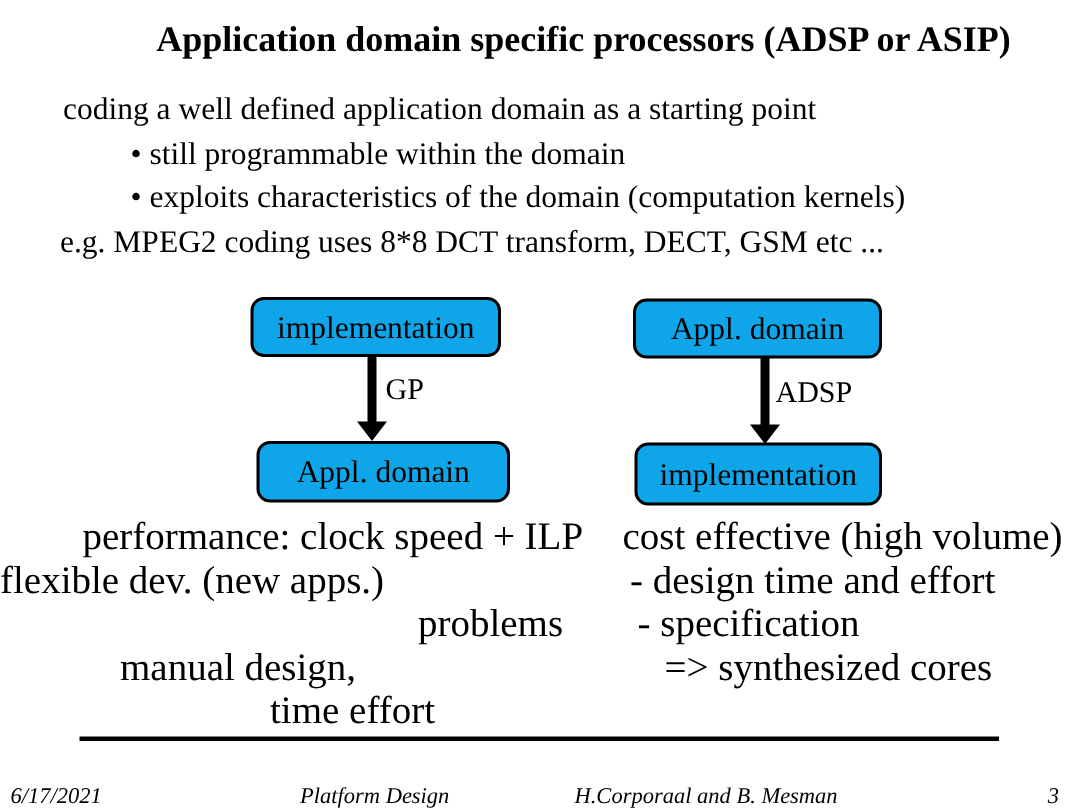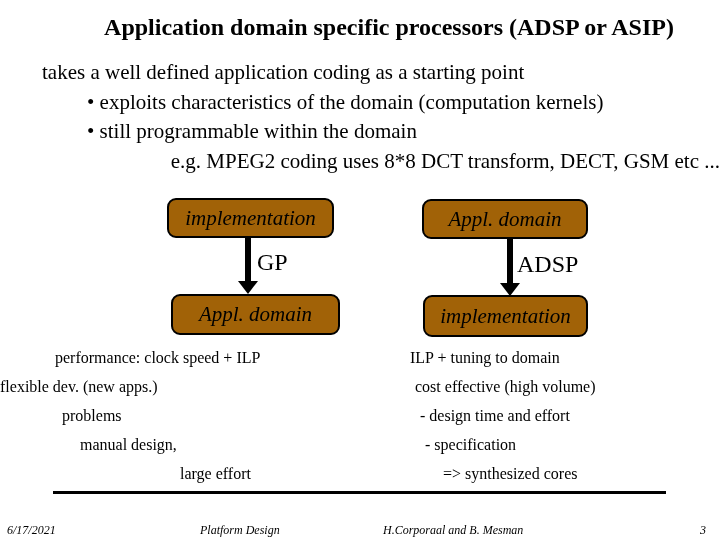--- a/index.html
+++ b/index.html
@@ -37,35 +37,34 @@
     left: 0;
     width: 720px;
     font-size: 21px;
   }
   .body-line {
     line-height: 29.5px;
     white-space: nowrap;
   }
   .indent-l1 { margin-left: 42px; }
   .indent-l2 { margin-left: 87px; }
-  .indent-l4 { margin-left: 40px; text-align: right; }
+  .indent-l4 { margin-left: 40px; }
 
   
   .dbox {
     position: absolute;
     border: 2px solid #000000;
     border-radius: 9px;
-    background: #a16207;
+    background: #0ea5e9;
     font-size: 21px;
     display: flex;
     align-items: center;
     justify-content: center;
     white-space: nowrap;
     box-sizing: border-box;
-    font-style: italic;
   }
   .box-left-top    { left: 167px; top: 198px; width: 167px; height: 40px; }
   .box-left-bottom { left: 171px; top: 294px; width: 169px; height: 41px; }
   .box-right-top   { left: 422px; top: 199px; width: 166px; height: 40px; }
   .box-right-bottom{ left: 423px; top: 295px; width: 165px; height: 42px; }
 
   
   .arrow-stem {
     position: absolute;
     width: 6px;
@@ -78,41 +77,41 @@
     width: 0;
     height: 0;
     border-left: 10px solid transparent;
     border-right: 10px solid transparent;
     border-top: 13px solid #000000;
   }
   .head-left  { left: 238px; top: 281px; }
   .head-right { left: 500px; top: 283px; }
   .arrow-label {
     position: absolute;
-    font-size: 24px;
+    font-size: 20px;
     white-space: nowrap;
   }
   .label-gp   { left: 257px; top: 249px; }
   .label-adsp { left: 517px; top: 251px; }
 
   
   .notes {
     position: absolute;
     top: 343px;
     left: 0;
     width: 592px;
-    font-size: 16px;
+    font-size: 26px;
   }
   .note-line {
     line-height: 29px;
     white-space: nowrap;
   }
   .nl-0 { margin-left: 55px; }
   .nl-1 { }
-  .nl-2 { margin-left: 62px; }
+  .nl-2 { margin-left: 62px; text-align: center; }
   .nl-3 { margin-left: 80px; }
   .nl-4 { margin-left: 180px; }
   .nr-0 { margin-left: 410px; }
   .nr-1 { margin-left: 415px; }
   .nr-2 { margin-left: 425px; }
   .nr-3 { margin-left: 420px; }
   .nr-4 { margin-left: 443px; }
   .notes-right { top: 343px; }
 
   
@@ -120,65 +119,64 @@
     position: absolute;
     left: 53px;
     top: 491px;
     width: 613px;
     height: 3px;
     background: #000000;
   }
   .footer-item {
     position: absolute;
     top: 523px;
-    font-size: 12px;
+    font-size: 15px;
     font-style: italic;
     white-space: nowrap;
   }
   .footer-date    { left: 7px; }
   .footer-course  { left: 200px; }
   .footer-authors { left: 383px; }
   .footer-page    { left: 688px; width: 18px; text-align: right; }
 </style>
 </head>
 <body>
 
 <div class="slide">
 
   <div class="title">Application domain specific processors (ADSP or ASIP)</div>
 
   <div class="body-block">
-    <div class="body-line indent-l1">takes a well defined application coding as a starting point</div>
+    <div class="body-line indent-l1">coding a well defined application domain as a starting point</div>
+    <div class="body-line indent-l2">• still programmable within the domain</div>
     <div class="body-line indent-l2">• exploits characteristics of the domain (computation kernels)</div>
-    <div class="body-line indent-l2">• still programmable within the domain</div>
     <div class="body-line indent-l4">e.g. MPEG2 coding uses 8*8 DCT transform, DECT, GSM etc ...</div>
   </div>
 
   <div class="dbox box-left-top">implementation</div>
   <div class="arrow-stem stem-left"></div>
   <div class="arrow-head head-left"></div>
   <div class="arrow-label label-gp">GP</div>
   <div class="dbox box-left-bottom">Appl. domain</div>
 
   <div class="dbox box-right-top">Appl. domain</div>
   <div class="arrow-stem stem-right"></div>
   <div class="arrow-head head-right"></div>
   <div class="arrow-label label-adsp">ADSP</div>
   <div class="dbox box-right-bottom">implementation</div>
 
   <div class="notes">
     <div class="note-line nl-0">performance: clock speed + ILP</div>
     <div class="note-line nl-1">flexible dev. (new apps.)</div>
     <div class="note-line nl-2">problems</div>
     <div class="note-line nl-3">manual design,</div>
-    <div class="note-line nl-4">large effort</div>
+    <div class="note-line nl-4">time effort</div>
   </div>
 
   <div class="notes notes-right">
-    <div class="note-line nr-0">ILP + tuning to domain</div>
     <div class="note-line nr-1">cost effective (high volume)</div>
     <div class="note-line nr-3">- design time and effort</div>
     <div class="note-line nr-2">- specification</div>
     <div class="note-line nr-4">=&gt; synthesized cores</div>
   </div>
 
   <div class="footer-rule"></div>
   <div class="footer-item footer-date">6/17/2021</div>
   <div class="footer-item footer-course">Platform Design</div>
   <div class="footer-item footer-authors">H.Corporaal and B. Mesman</div>

